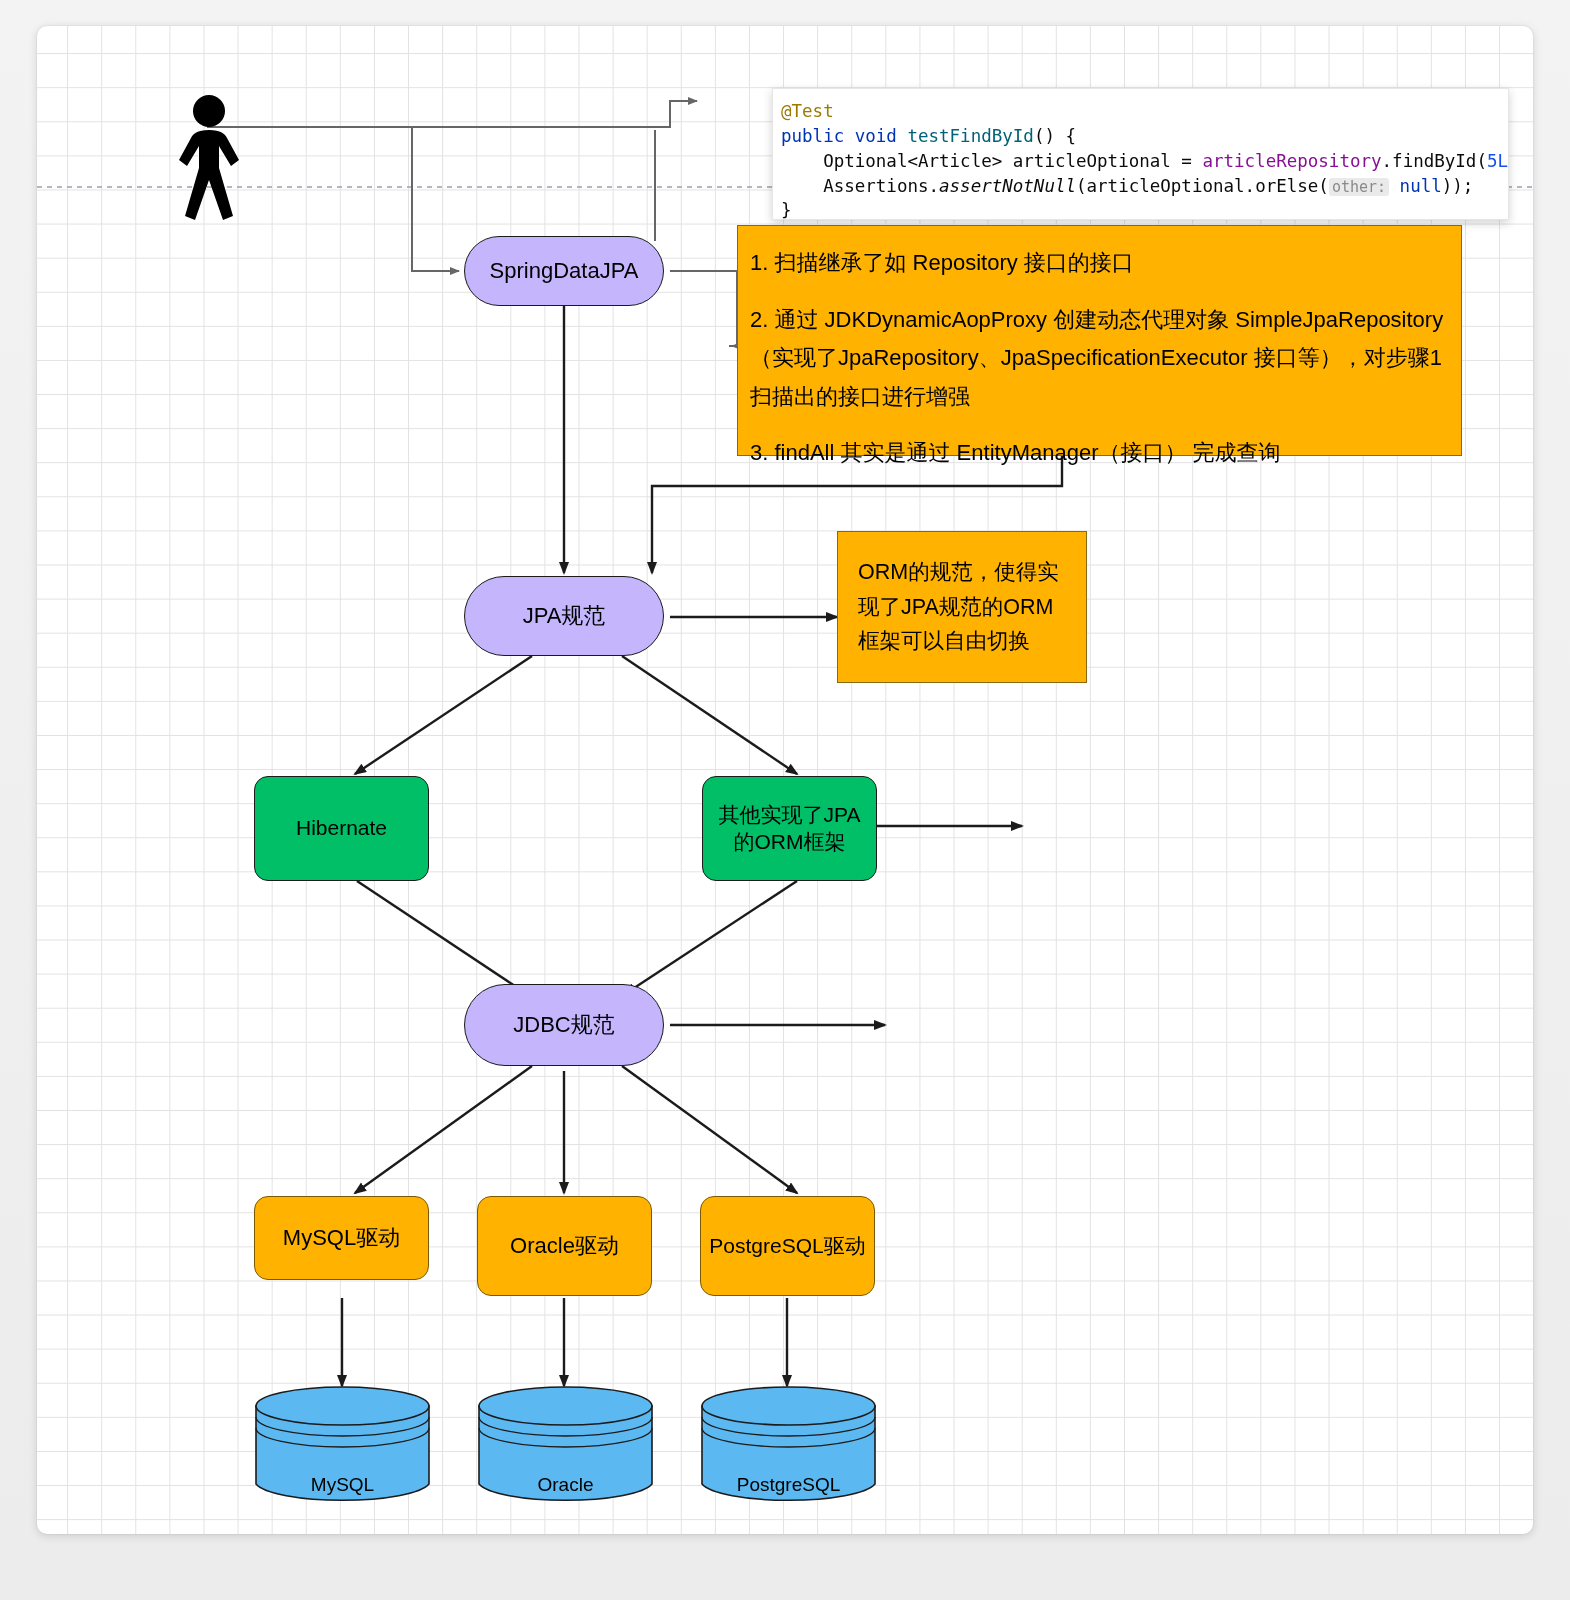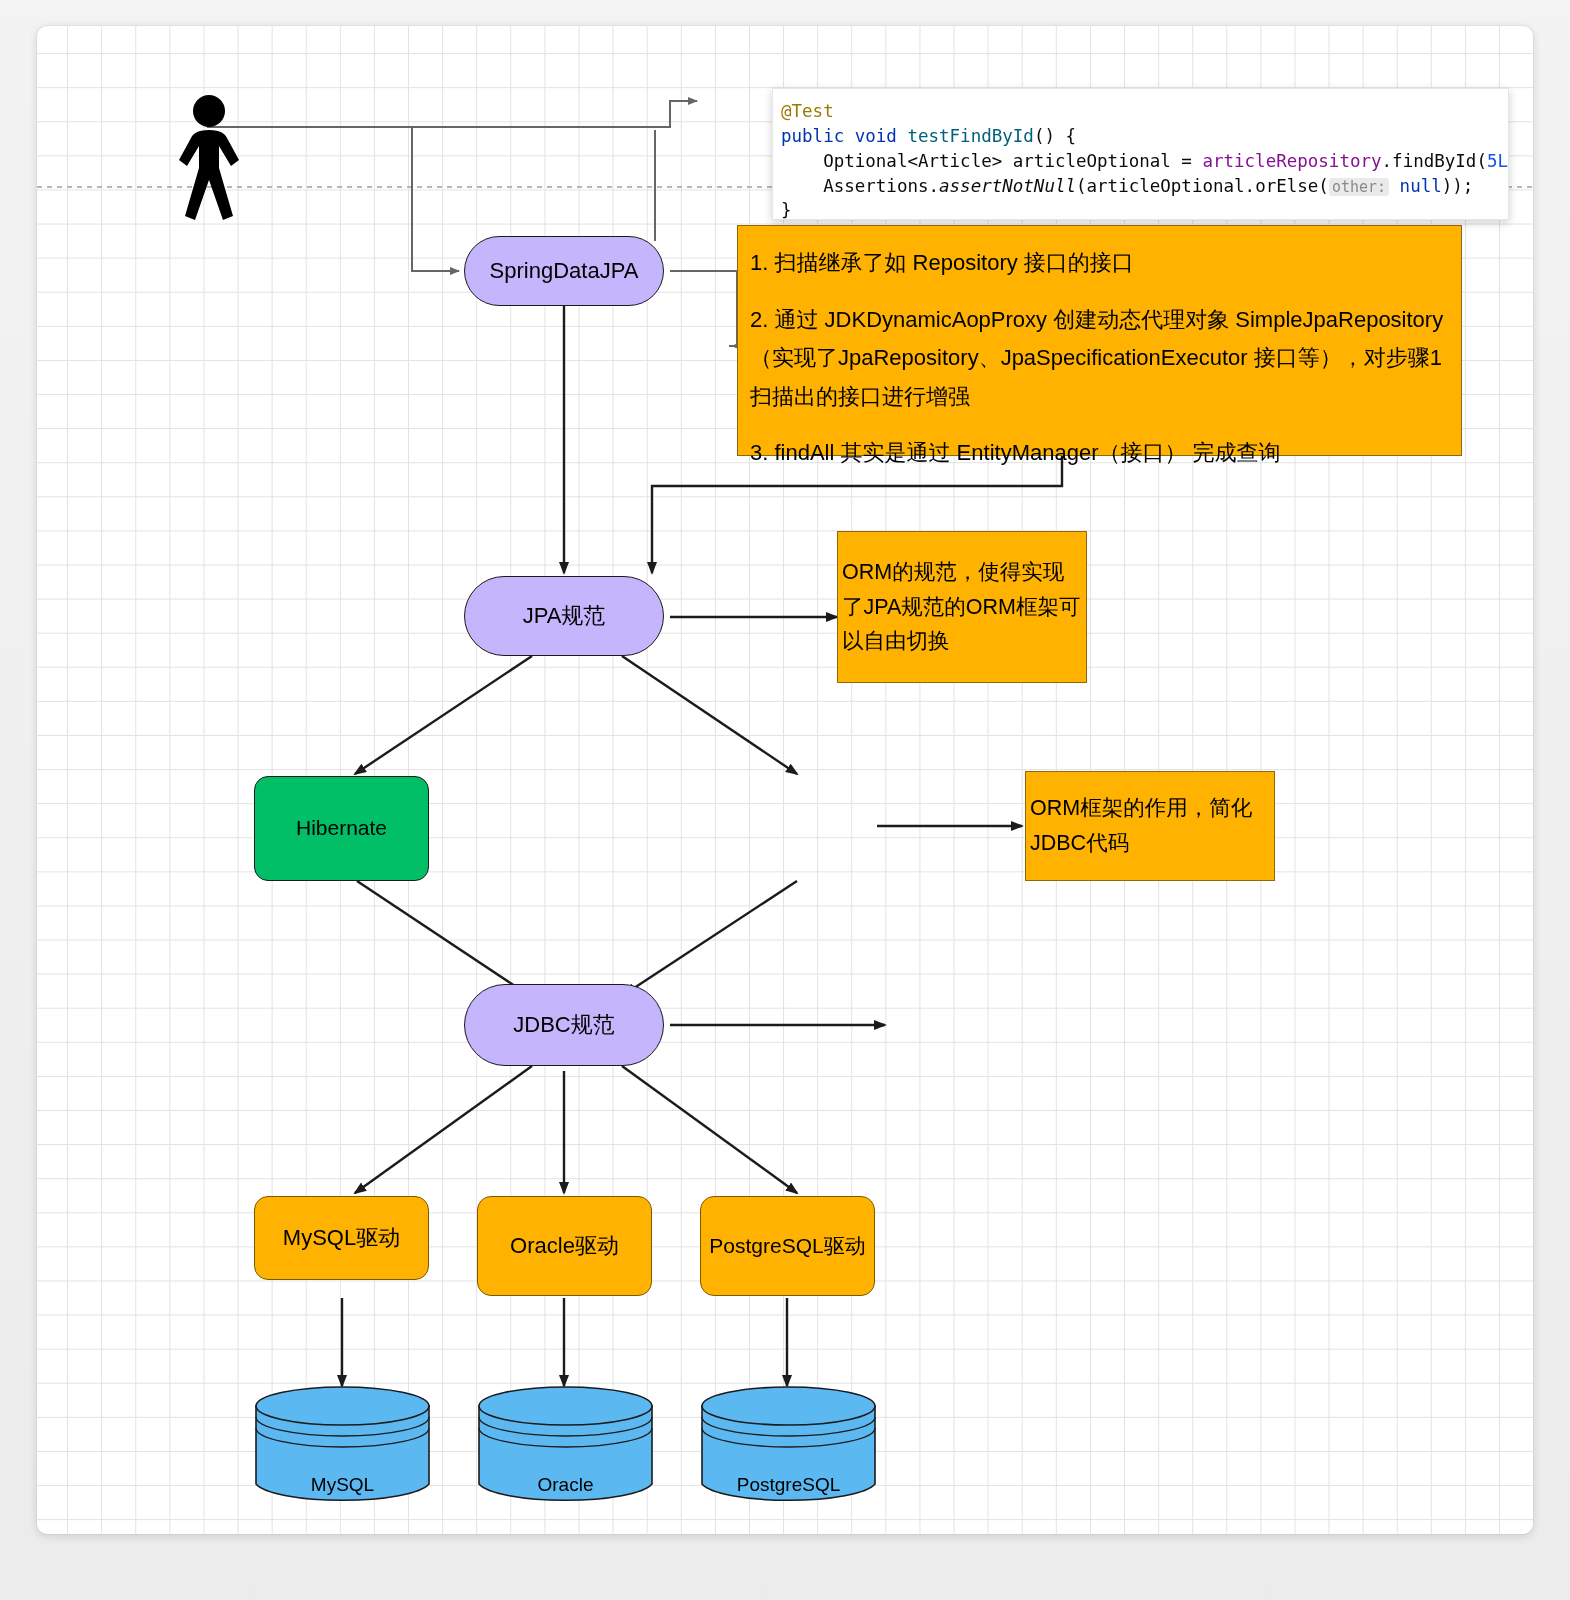--- a/index.html
+++ b/index.html
@@ -59,21 +59,21 @@
     font-size:22px;
   }
   .note{
     position:absolute;
     background:#FFB300;
     border:1.2px solid #8a6a10;
     box-sizing:border-box;
     color:#000;
     font-size:21.5px;
     line-height:1.62;
-    padding:14px 4px;
+    padding:14px 20px;
   }
   .note.big{font-size:22px;line-height:1.75;padding:18px 14px 18px 12px;}
   .note p{margin:0 0 18px 0;}
   .note p:last-child{margin-bottom:0;}
 
   
   #codewin{
     position:absolute;left:735px;top:62px;width:735px;height:130px;
     background:#ffffff;
     box-shadow:0 3px 9px rgba(0,0,0,.18);
@@ -177,20 +177,24 @@
     </div>
 
     <div class="node rnode" style="left:427px;top:550px;width:200px;height:80px;">
       <span>JPA规范</span>
     </div>
 
     <div class="node greenbox" style="left:217px;top:750px;width:175px;height:105px;">
       <span>Hibernate</span>
     </div>
 
+    <div class="node greenbox" style="left:665px;top:750px;width:175px;height:105px;flex-direction:column;">
+      <span>其他实现了JPA</span>
+      <span>的ORM框架</span>
+    </div>
 
     <div class="node rnode" style="left:427px;top:958px;width:200px;height:82px;">
       <span>JDBC规范</span>
     </div>
 
     <div class="node orangebox" style="left:217px;top:1170px;width:175px;height:84px;">
       <span>MySQL驱动</span>
     </div>
     <div class="node orangebox" style="left:663px;top:1170px;width:175px;height:100px;font-size:21px;">
       <span>PostgreSQL驱动</span>
@@ -226,19 +230,16 @@
     <div class="note big" style="left:700px;top:199px;width:725px;height:231px;">
       <p>1.  扫描继承了如 Repository 接口的接口</p>
       <p>2.  通过 JDKDynamicAopProxy 创建动态代理对象 SimpleJpaRepository（实现了JpaRepository、JpaSpecificationExecutor 接口等），对步骤1扫描出的接口进行增强</p>
       <p>3.  findAll 其实是通过 EntityManager（接口） 完成查询</p>
     </div>
 
     <div class="note" style="left:800px;top:505px;width:250px;height:152px;display:flex;align-items:center;">
       <span>ORM的规范，使得实现了JPA规范的ORM框架可以自由切换</span>
     </div>
 
-    <div class="note" style="left:988px;top:745px;width:250px;height:110px;display:flex;align-items:center;">
-      <span>ORM框架的作用，简化JDBC代码</span>
-    </div>
 
 
   </div>
 </div>
 
 </body></html>

